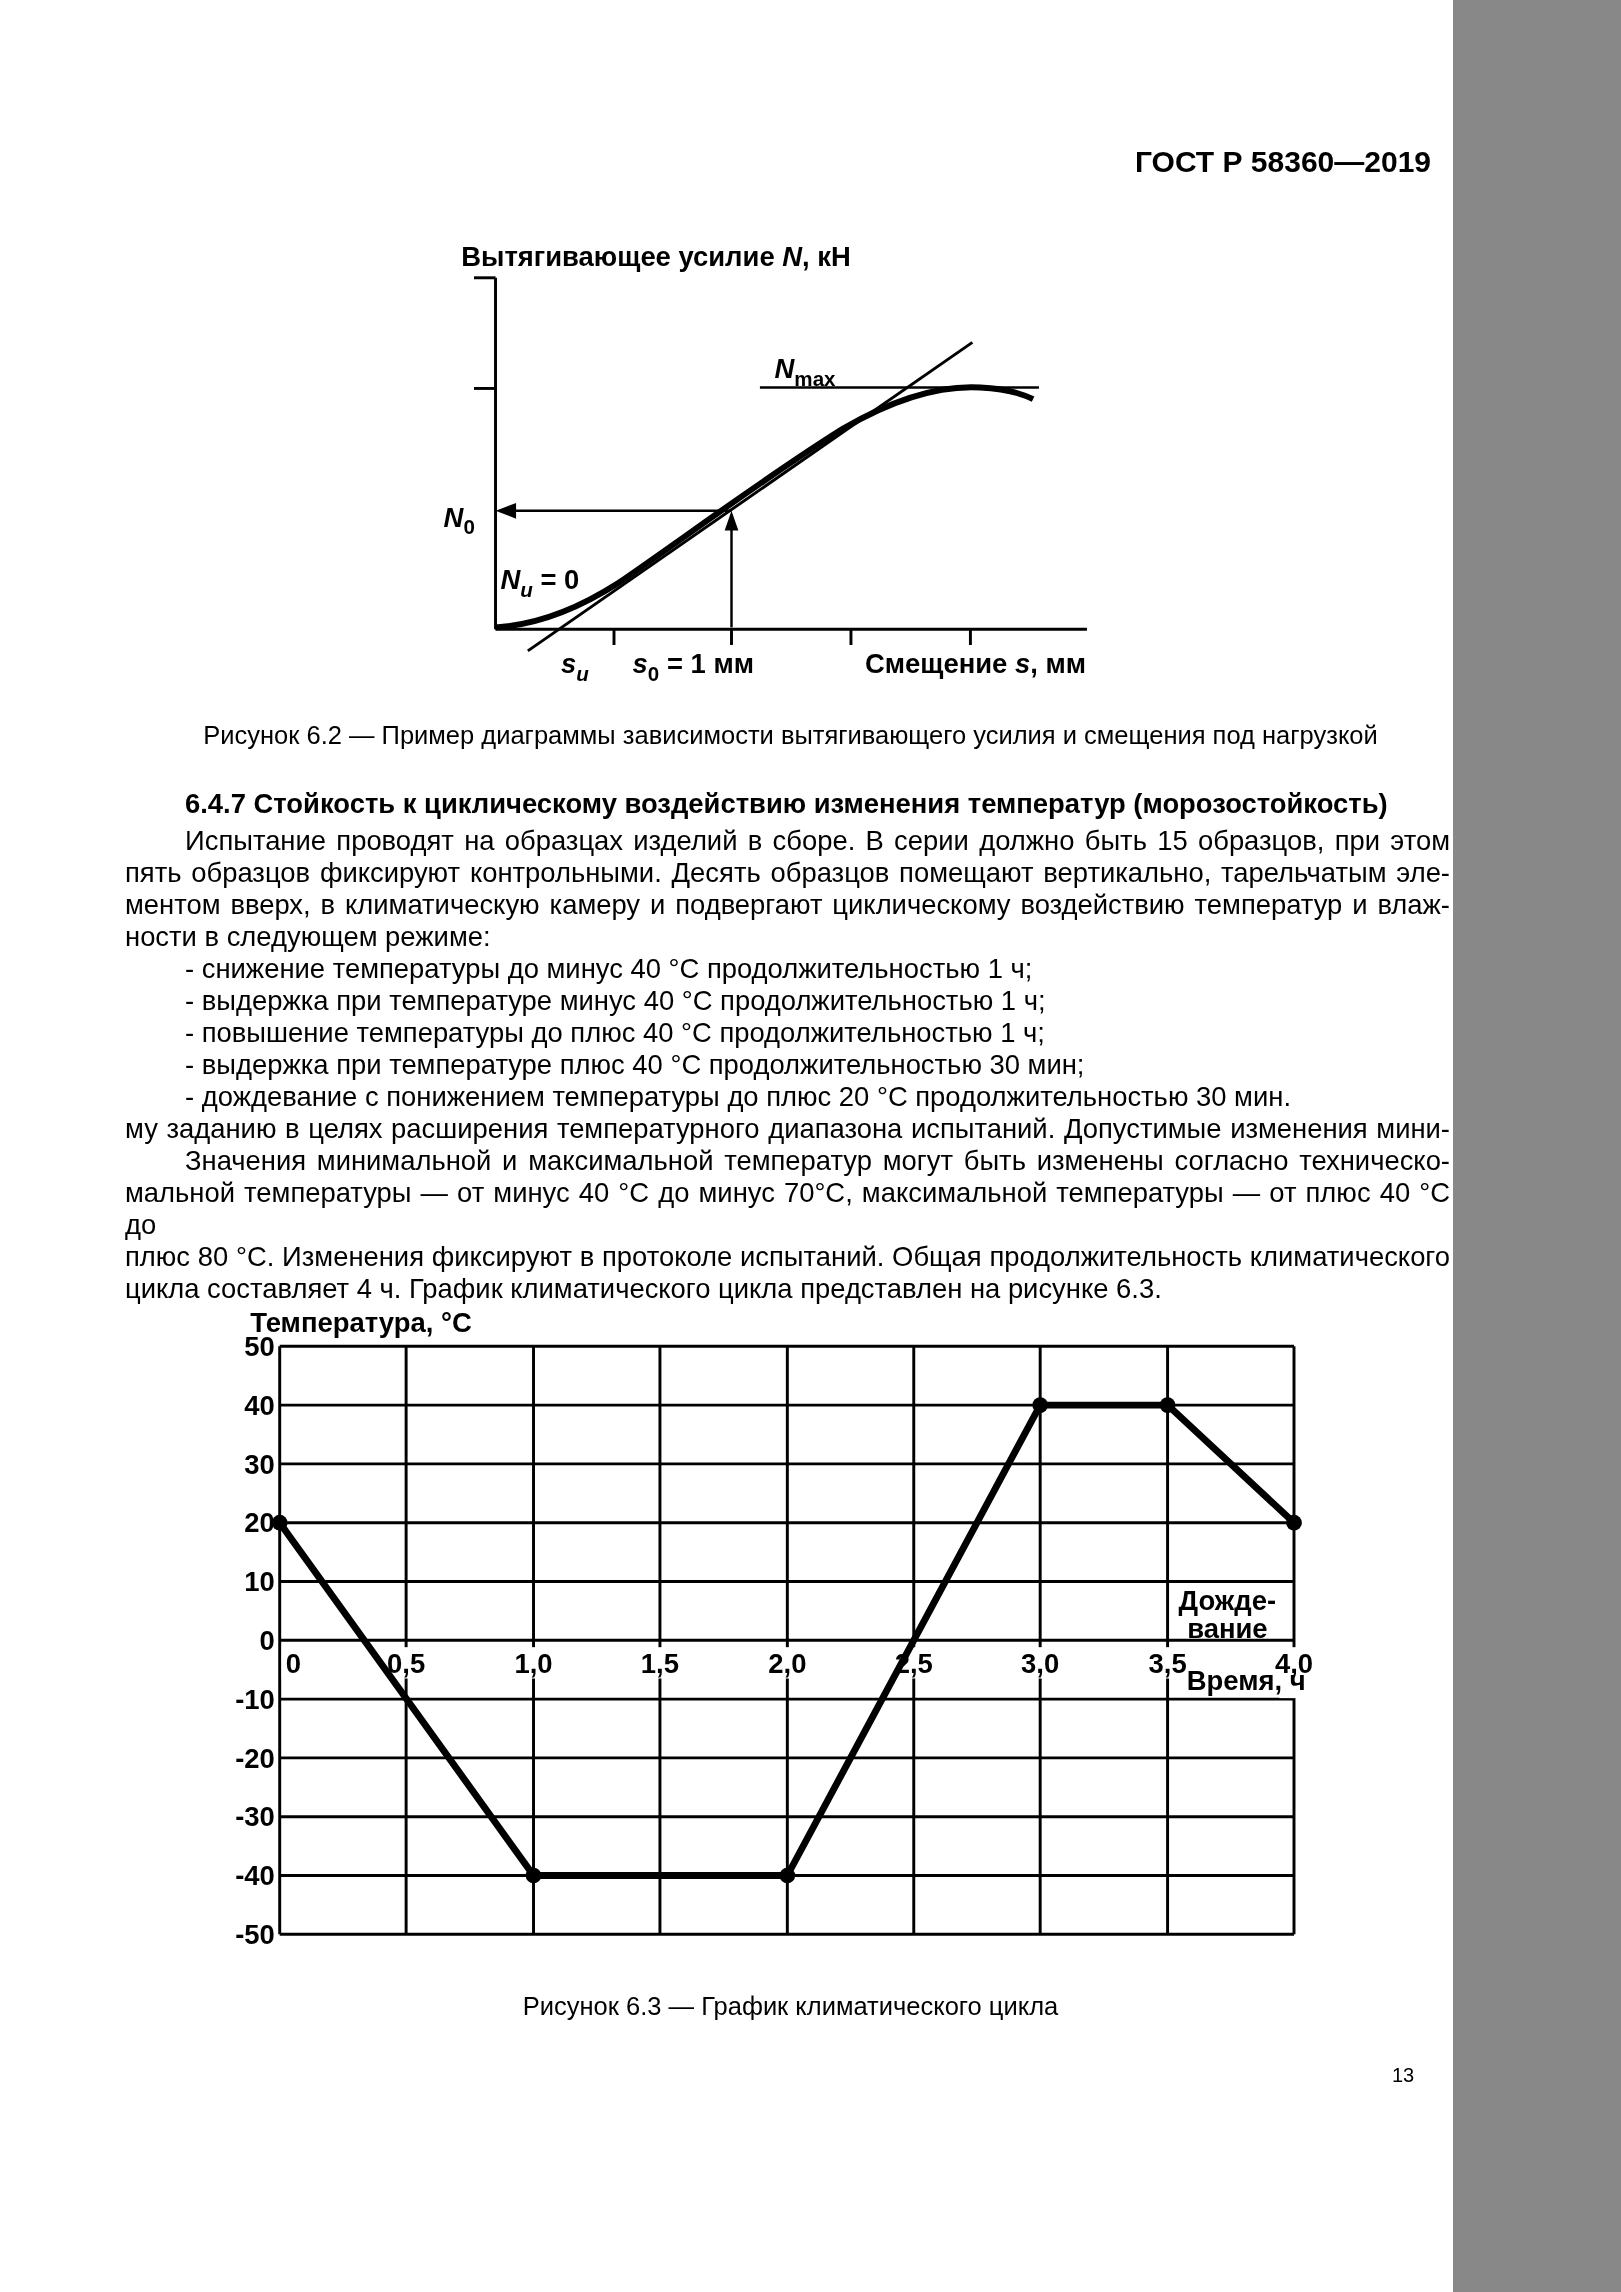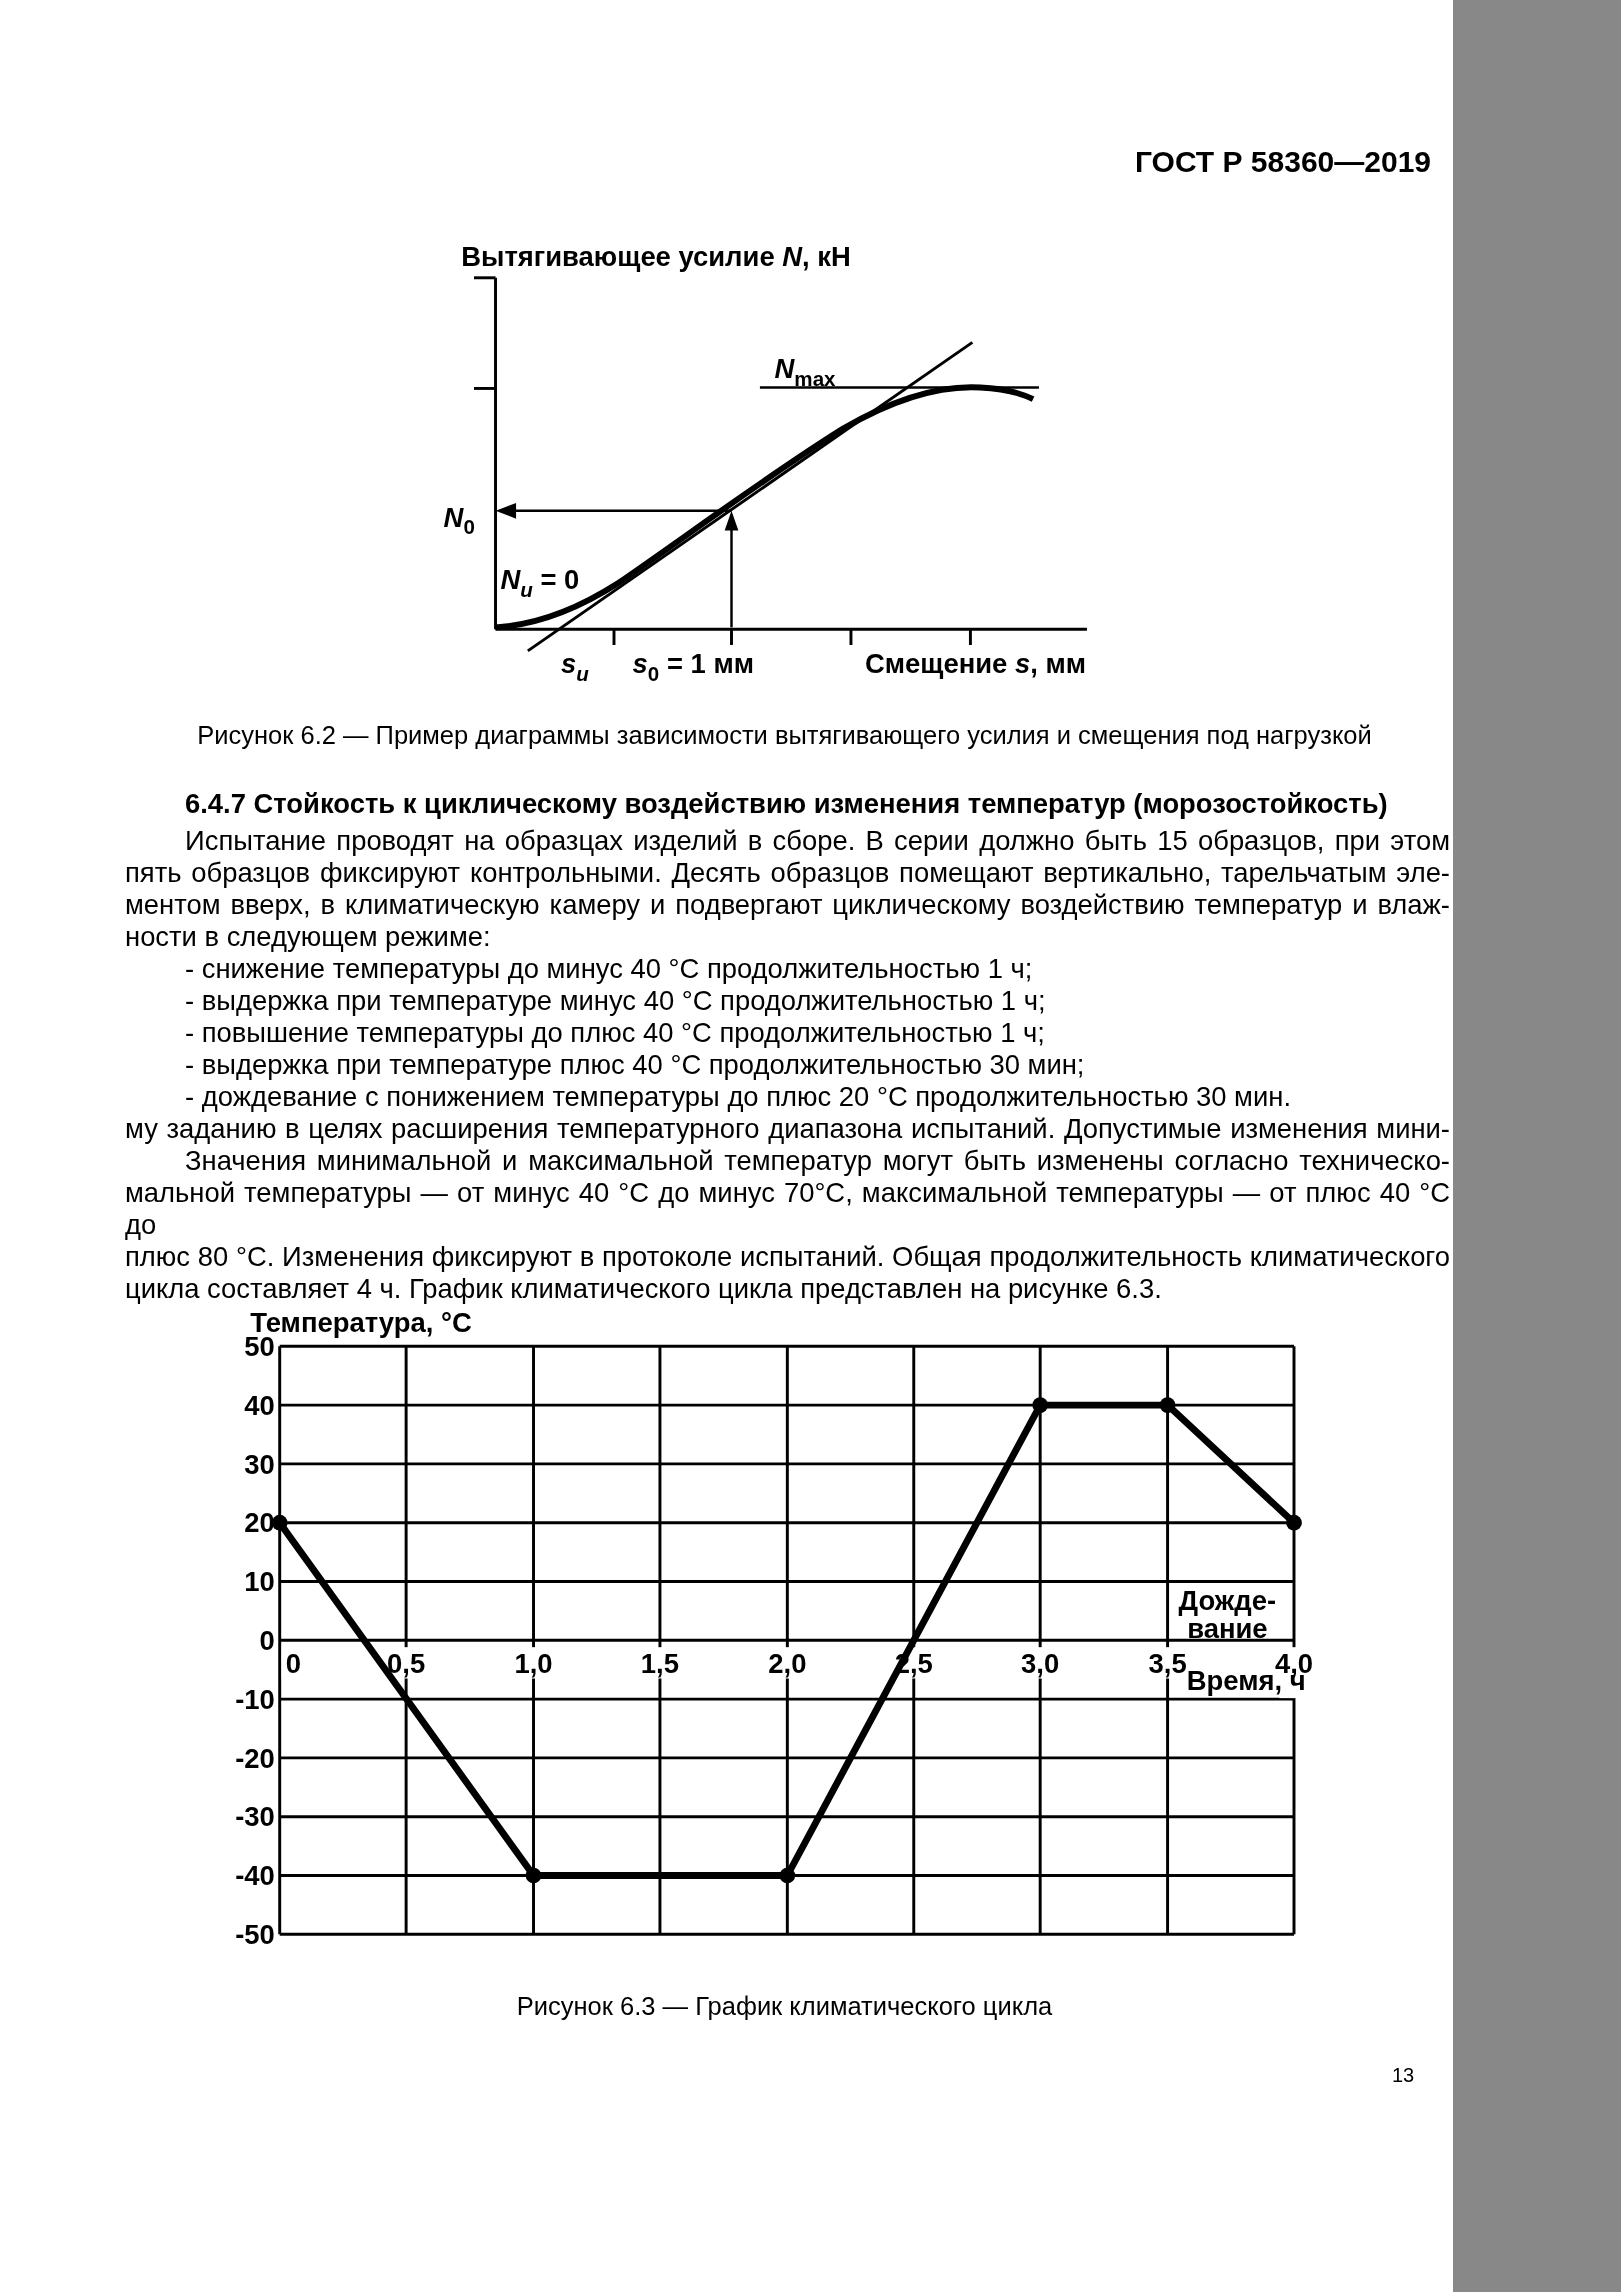--- a/index.html
+++ b/index.html
@@ -8,21 +8,21 @@
     position:relative; width:1453px; height:2293px;
     background:#ffffff; color:#000; overflow:hidden;
     font-family:"Liberation Sans", sans-serif;
   }
   .doc-header {
     position:absolute; top:145px; left:0; width:1431px;
     text-align:right; font-size:30px; font-weight:bold;
   }
   .fig62-wrap { position:absolute; left:412px; top:221px; width:686px; height:470px;text-align:right; }
   .fig63-wrap { position:absolute; left:167px; top:1302px; width:1274px; height:657px; }
-  .caption { position:absolute; left:118px; width:1333px; text-align:center; font-size:25.5px; }
+  .caption { position:absolute; left:124px; width:1333px; text-align:center; font-size:25.5px; }
   .cap62 { top:721px; }
   .cap63 { top:1992px; }
   .textblock { position:absolute; left:125px; top:788px; width:1325px; font-size:27.4px; line-height:32px; }
   .heading { font-weight:bold; text-indent:60px; margin-bottom:5px; }
   .jline { text-align:justify; text-align-last:justify; white-space:normal; }
   .jlast { text-align:left; }
   .indent { text-indent:60px; }
   .bullet { padding-left:60px; }
   .page-number { position:absolute; left:1392px; top:2064px; font-size:20px; }
   svg text { fill:#000; }

